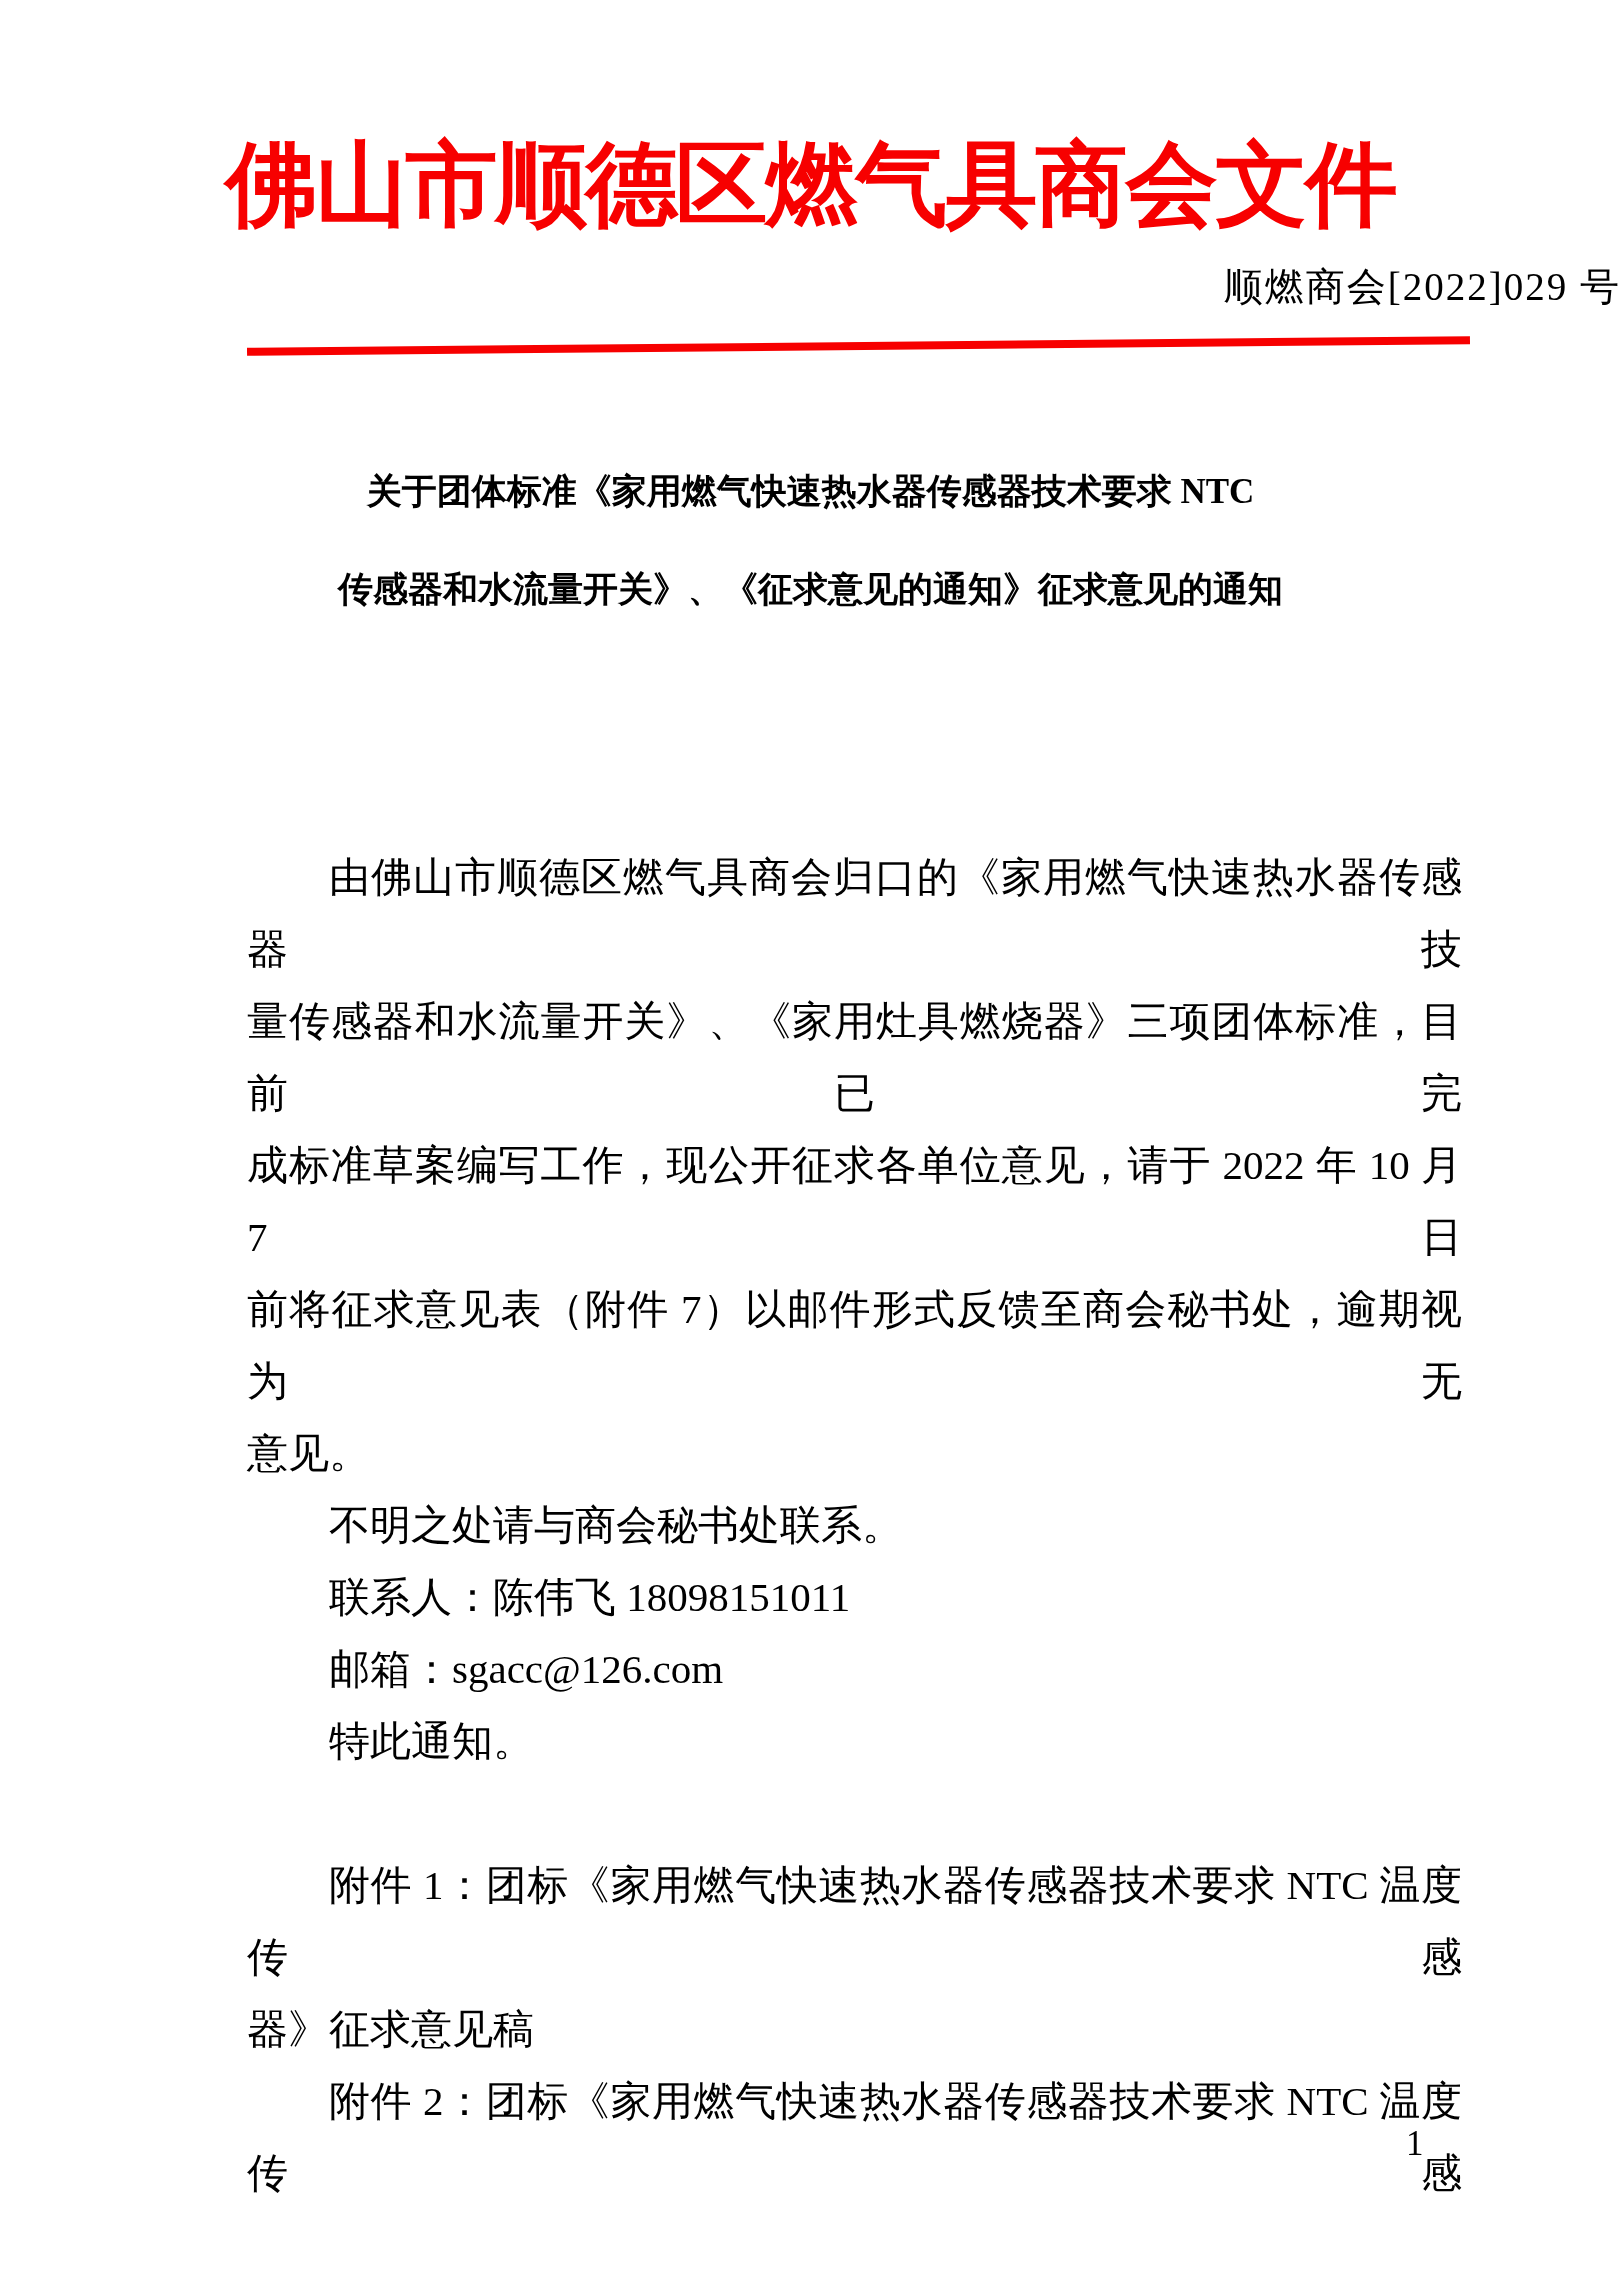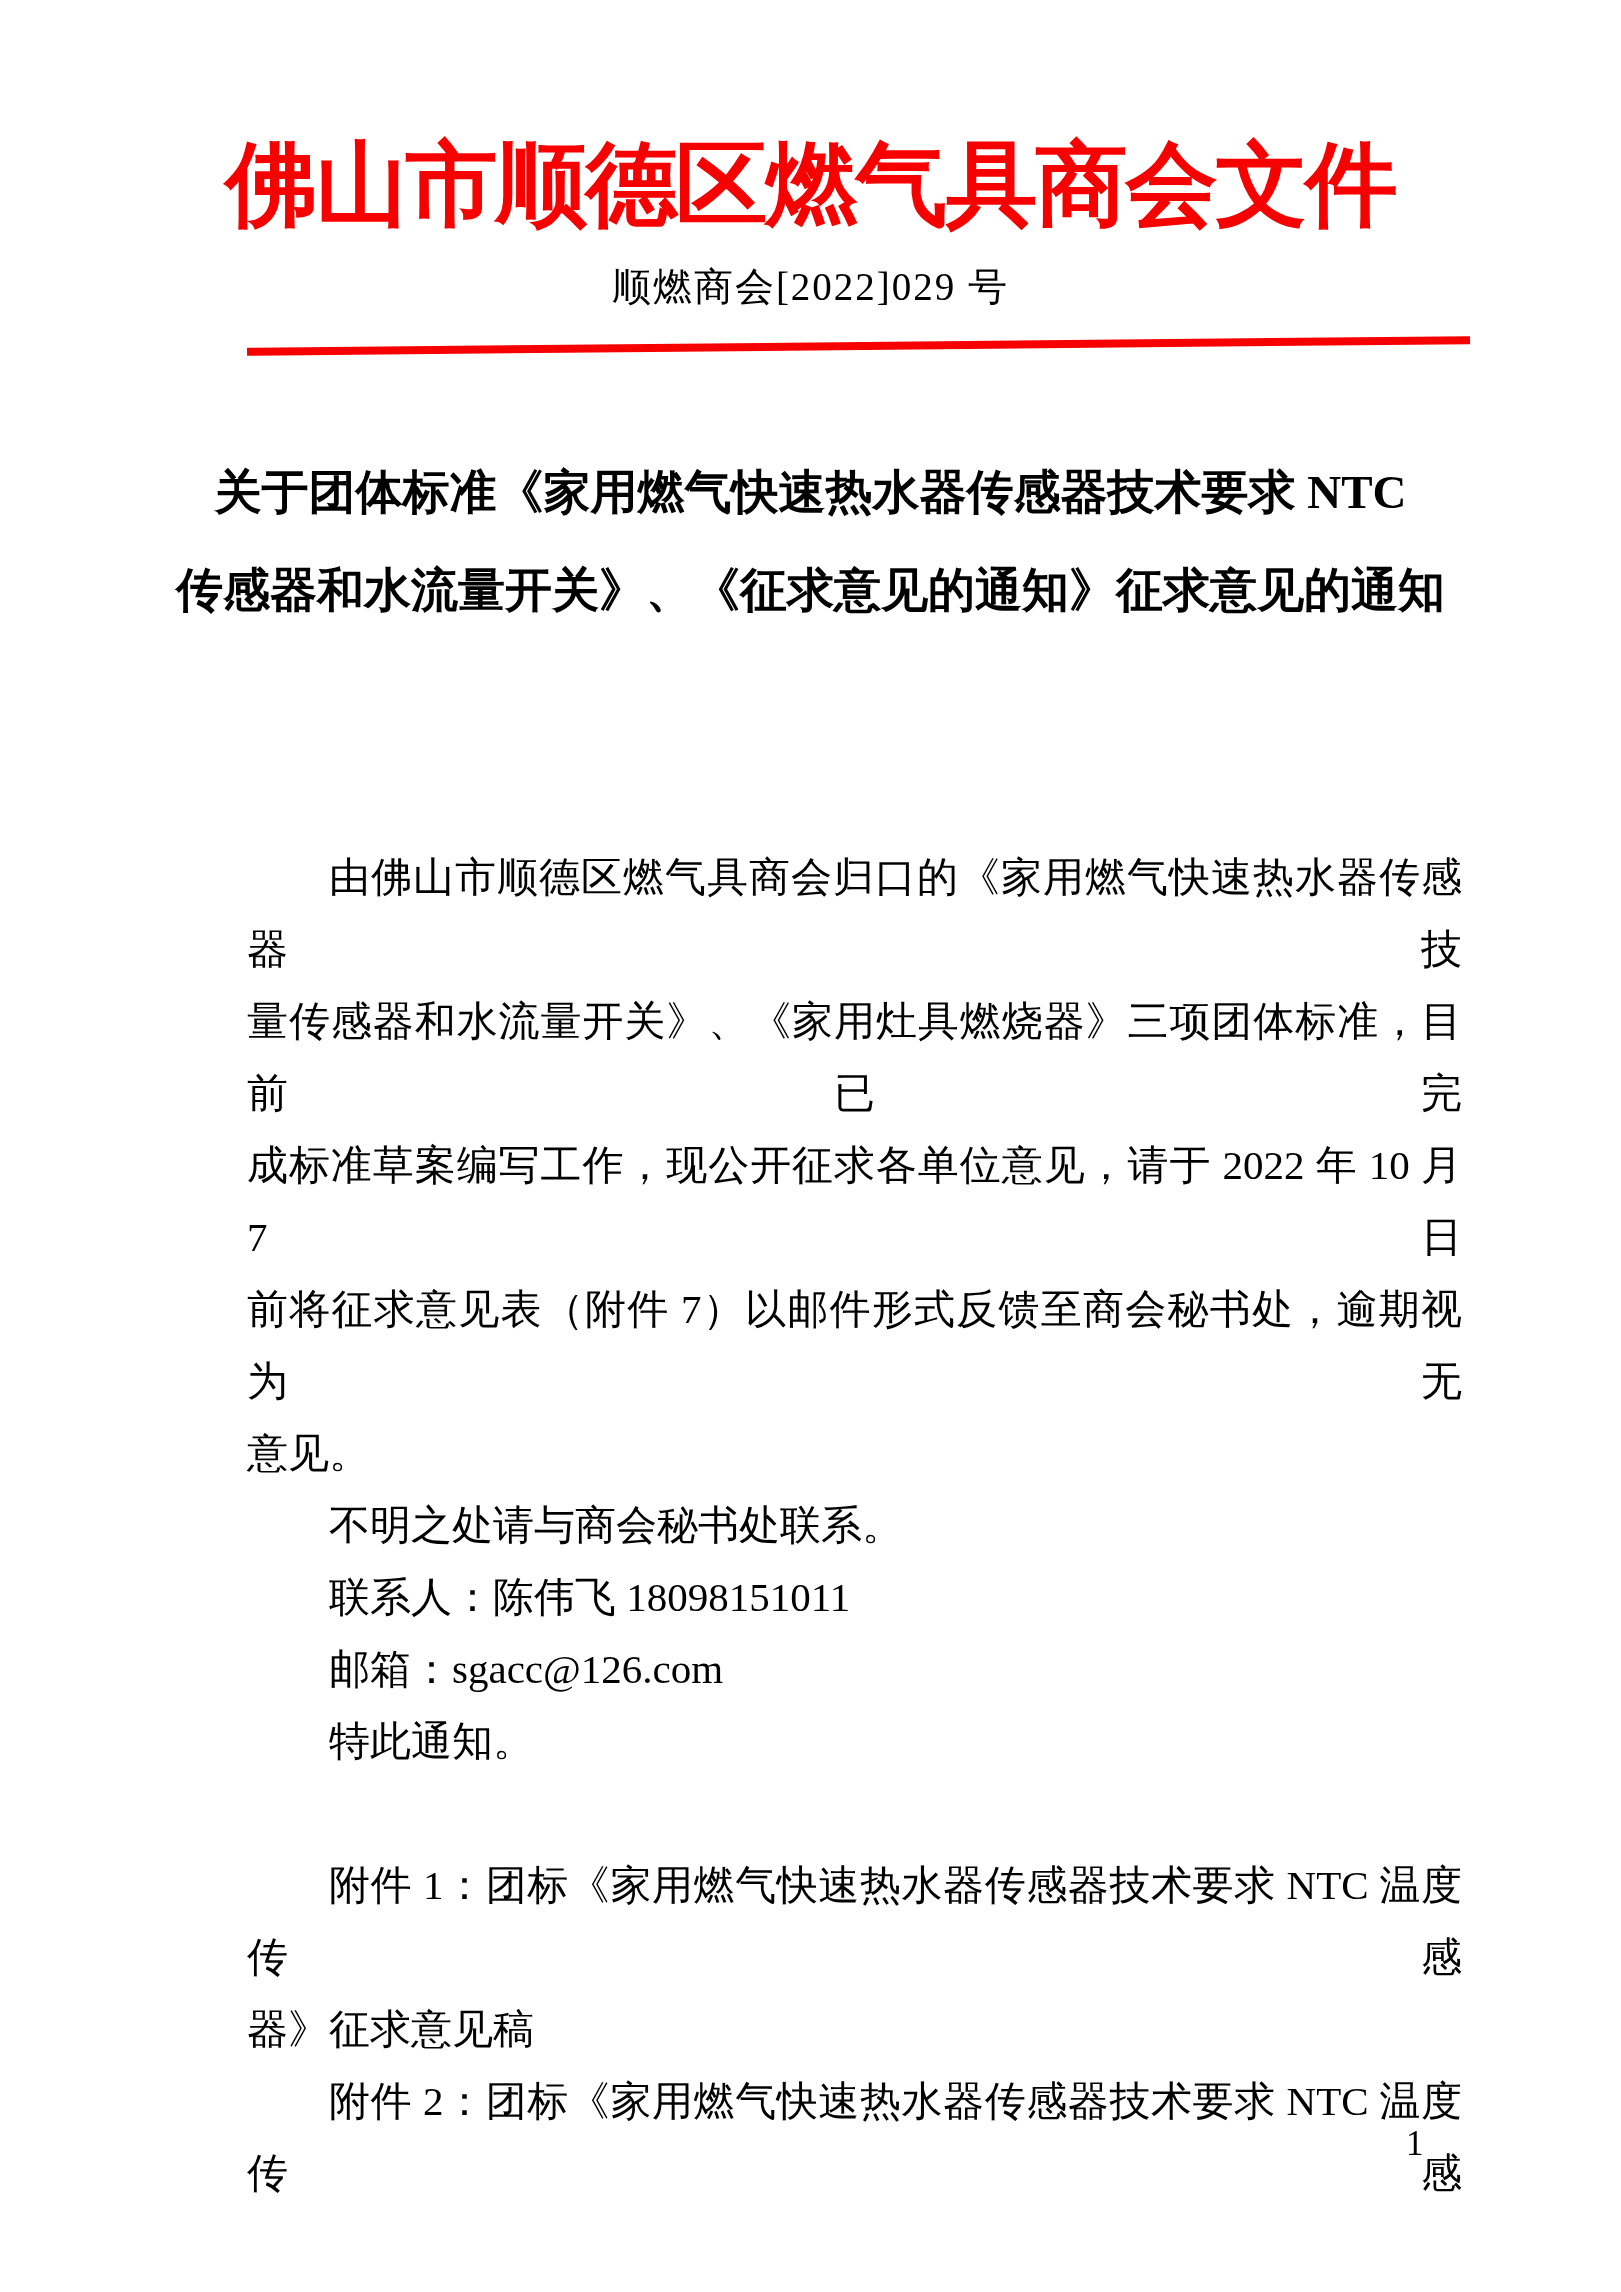--- a/index.html
+++ b/index.html
@@ -32,21 +32,21 @@
     letter-spacing: -2px;
     line-height: 108px;
     white-space: nowrap;
   }
   
   .docnum {
     position: absolute;
     top: 261px;
     left: 0;
     width: 100%;
-    text-align: center;
+    text-align: right;
     font-size: 39px;
     letter-spacing: 2px;
     line-height: 51px;
   }
   
   .red-rule {
     position: absolute;
     top: 342px;
     left: 247px;
     width: 1223px;
@@ -55,21 +55,21 @@
     transform-origin: center;
   }
   
   .notice-title {
     position: absolute;
     top: 443px;
     left: 108px;
     right: 108px;
     text-align: center;
     font-weight: bold;
-    font-size: 47px;
+    font-size: 35px;
     line-height: 98px;
   }
   .notice-title .tline {
     height: 98px;
     white-space: nowrap;
   }
   
   .content {
     position: absolute;
     top: 841px;

